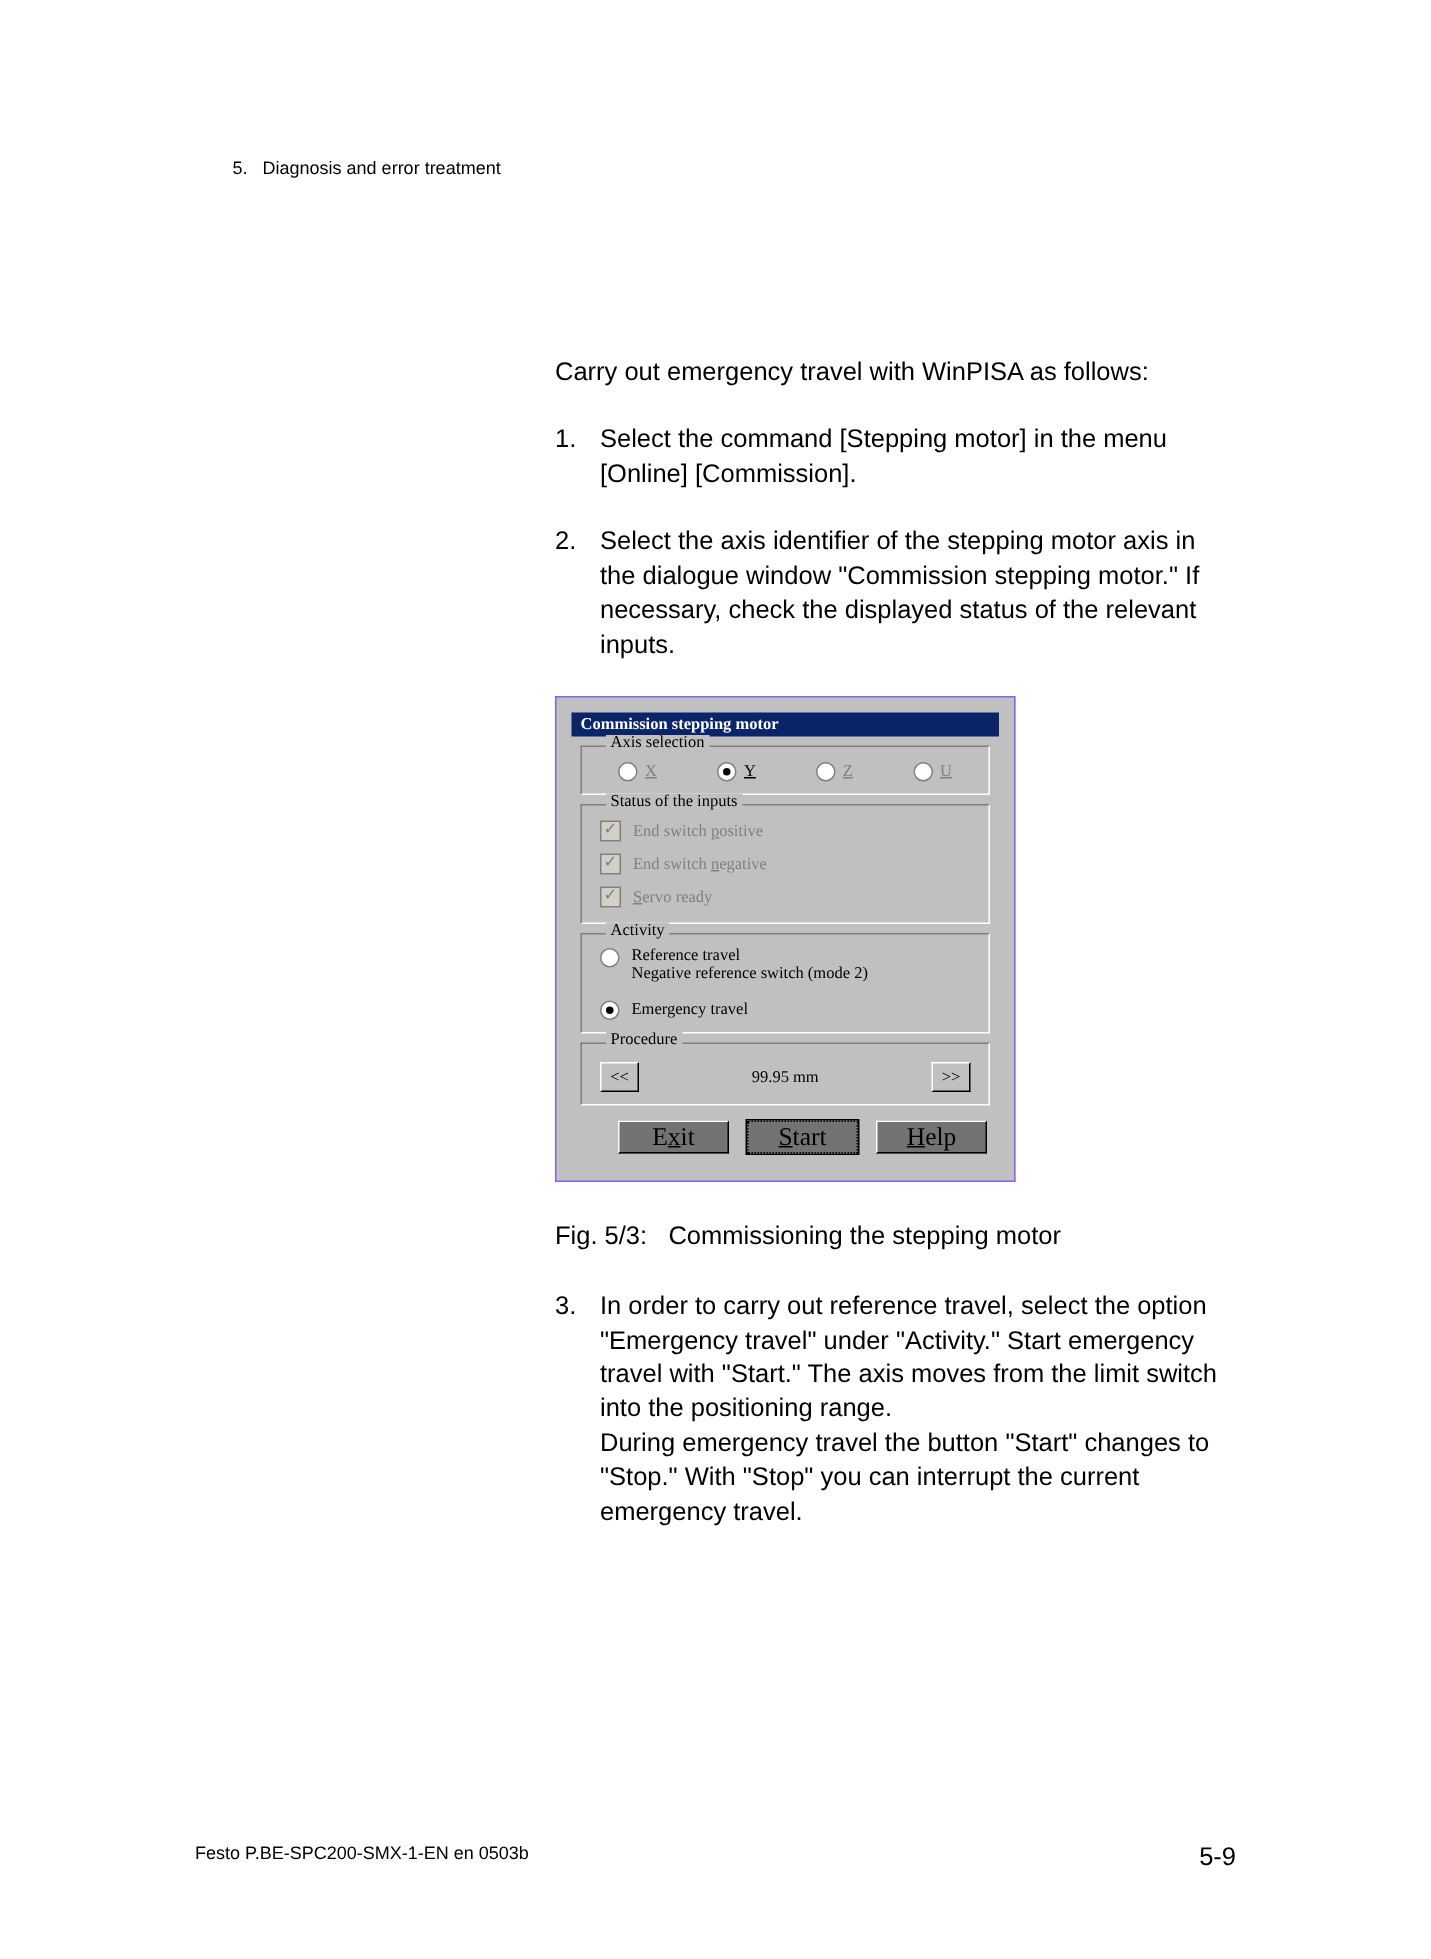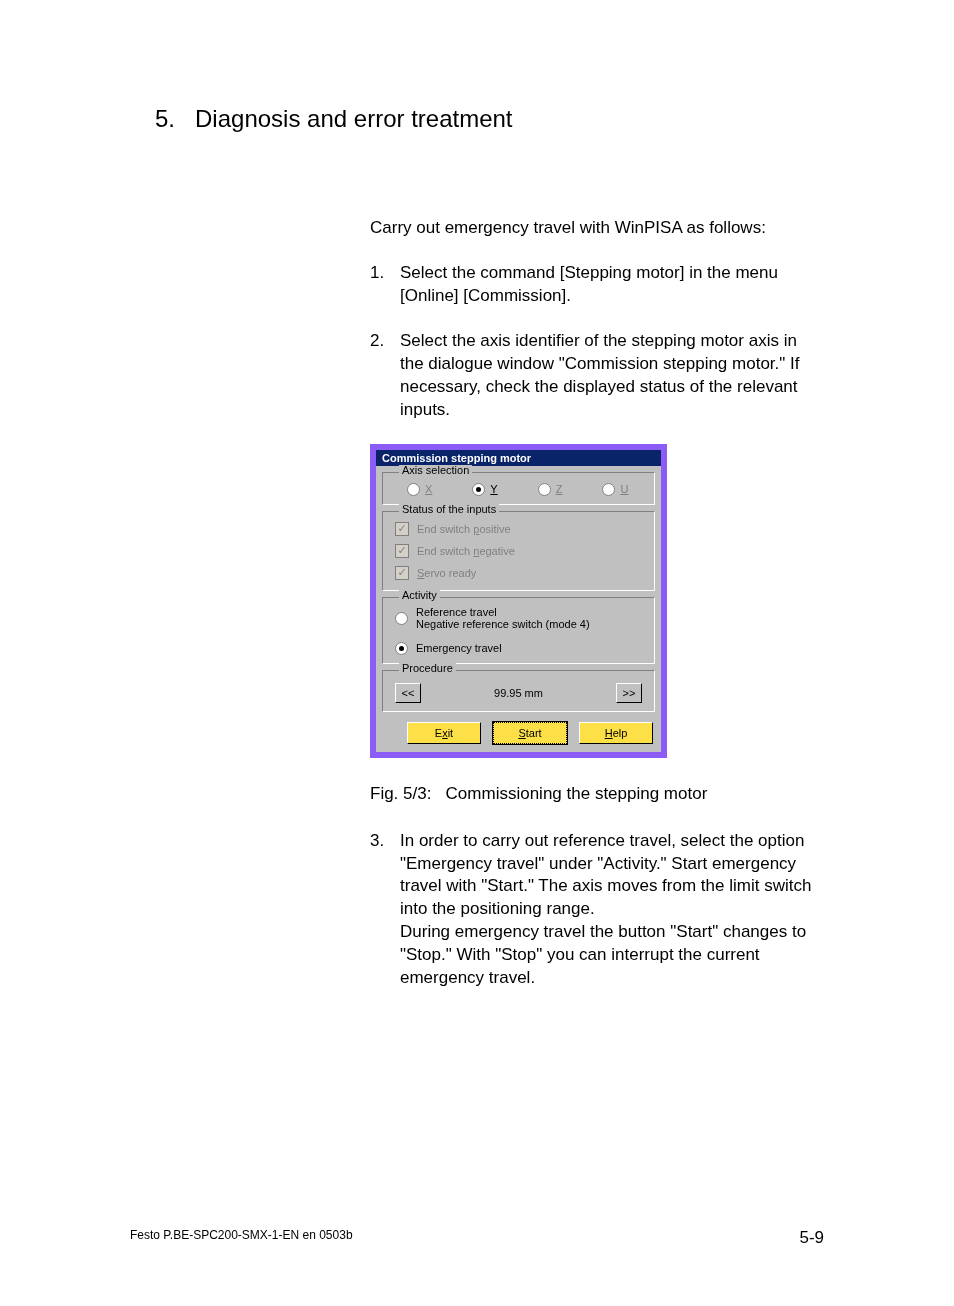--- a/index.html
+++ b/index.html
@@ -1,43 +1,43 @@
 <!DOCTYPE html>
 <html><head>
 <meta charset="utf-8">
 <style>
   html,body{margin:0;padding:0;background:#fff;font-family:"Segoe UI",Arial,sans-serif;color:#000}
   .page{width:954px;height:1306px;position:relative;box-sizing:border-box;padding:105px 130px 0 155px}
-  .chapter{font-size:24px;margin-bottom:84px}
+  .chapter{font-size:12px;margin-bottom:118px}
   .content{margin-left:215px}
   .para{font-size:17px;margin-bottom:22px;line-height:1.35}
   .ol{padding-left:0;margin:0}
   .ol .li{display:flex;font-size:17px;margin-bottom:22px;line-height:1.35}
   .ol .num{width:30px;flex:0 0 30px}
-  .dialog{margin-left:215px;width:285px;background:#c0c0c0;padding:0;font-family:Liberation Sans, sans-serif;font-size:11px;color:#000;border:6px solid #8b5cf6}
+  .dialog{margin-left:215px;width:285px;background:#c0c0c0;padding:10px;font-family:Liberation Serif, serif;font-size:11px;color:#000;border:1px solid #8b5cf6}
   .titlebar{background:#0a246a;color:#fff;padding:2px 6px;font-weight:bold}
   .groupbox{border:1px solid #fff;border-top-color:#808080;border-left-color:#808080;margin:6px 6px 4px 6px;padding:6px 6px 6px 6px;position:relative}
   .grouplabel{position:absolute;top:-8px;left:16px;background:#c0c0c0;padding:0 3px;font-size:11px;line-height:11px}
   .radio-row{display:flex;align-items:center;gap:40px;padding:4px 6px 2px 18px}
   .radio{display:flex;align-items:center;gap:5px}
   .radio-circle{width:11px;height:11px;border-radius:50%;background:#fff;border:1px solid #808080;display:flex;align-items:center;justify-content:center}
   .radio-dot{width:5px;height:5px;border-radius:50%;background:#000}
   .underline{text-decoration:underline}
   .checkrow{display:flex;align-items:center;gap:8px;padding:4px 6px}
   .checkbox{width:12px;height:12px;background:#fff;border:1px solid #808080;display:flex;align-items:center;justify-content:center}
   .checkbox.disabled{background:#d4d0c8}
   .checkmark{font-size:11px;line-height:11px;color:#808080}
   .disabled-text{color:#808080}
-  .activity-radio{display:flex;align-items:center;gap:8px;padding:2px 6px}
+  .activity-radio{display:flex;align-items:flex-start;gap:8px;padding:2px 6px}
   .activity-sub{font-size:11px;margin-left:0px}
   .procedure-row{display:flex;align-items:center;justify-content:space-between;padding:6px 6px 2px 6px}
   .dlg-btn-small{width:24px;height:18px;background:#c0c0c0;border:1px solid #000;border-top-color:#fff;border-left-color:#fff;display:flex;align-items:center;justify-content:center;font-size:11px}
   .procedure-labels{display:flex;justify-content:space-between;padding:2px 6px 6px 6px;font-size:11px}
   .dlg-buttons{display:flex;gap:12px;justify-content:flex-end;padding:6px 8px 8px 8px}
-  .dlg-btn{width:72px;height:20px;background:#fde047;border:1px solid #000;border-top-color:#fff;border-left-color:#fff;display:flex;align-items:center;justify-content:center;font-size:11px}
+  .dlg-btn{width:72px;height:20px;background:#737373;border:1px solid #000;border-top-color:#fff;border-left-color:#fff;display:flex;align-items:center;justify-content:center;font-size:17px}
   .dlg-btn.focus{border:1px dotted #000;outline:1px solid #000}
   .caption{margin-left:215px;font-size:17px;margin-top:26px;margin-bottom:26px}
   .footer{position:absolute;bottom:58px;left:130px;right:130px;display:flex;justify-content:space-between;font-size:12px}
   .footer .pn{font-size:17px}
 </style>
 </head>
 <body>
 
 <div class="page">
 
@@ -108,21 +108,21 @@
         <span class="disabled-text"><span class="underline">S</span>ervo ready</span>
       </div>
     </div>
 
     <div class="groupbox">
       <div class="grouplabel">Activity</div>
       <div class="activity-radio">
         <div class="radio-circle" style="margin-top:1px"></div>
         <div>
           <div>Reference travel</div>
-          <div class="activity-sub">Negative reference switch (mode 4)</div>
+          <div class="activity-sub">Negative reference switch (mode 2)</div>
         </div>
       </div>
       <div class="activity-radio" style="margin-top:8px">
         <div class="radio-circle">
             <div class="radio-dot"></div>
           </div>
         <div>Emergency travel</div>
       </div>
     </div>
 

